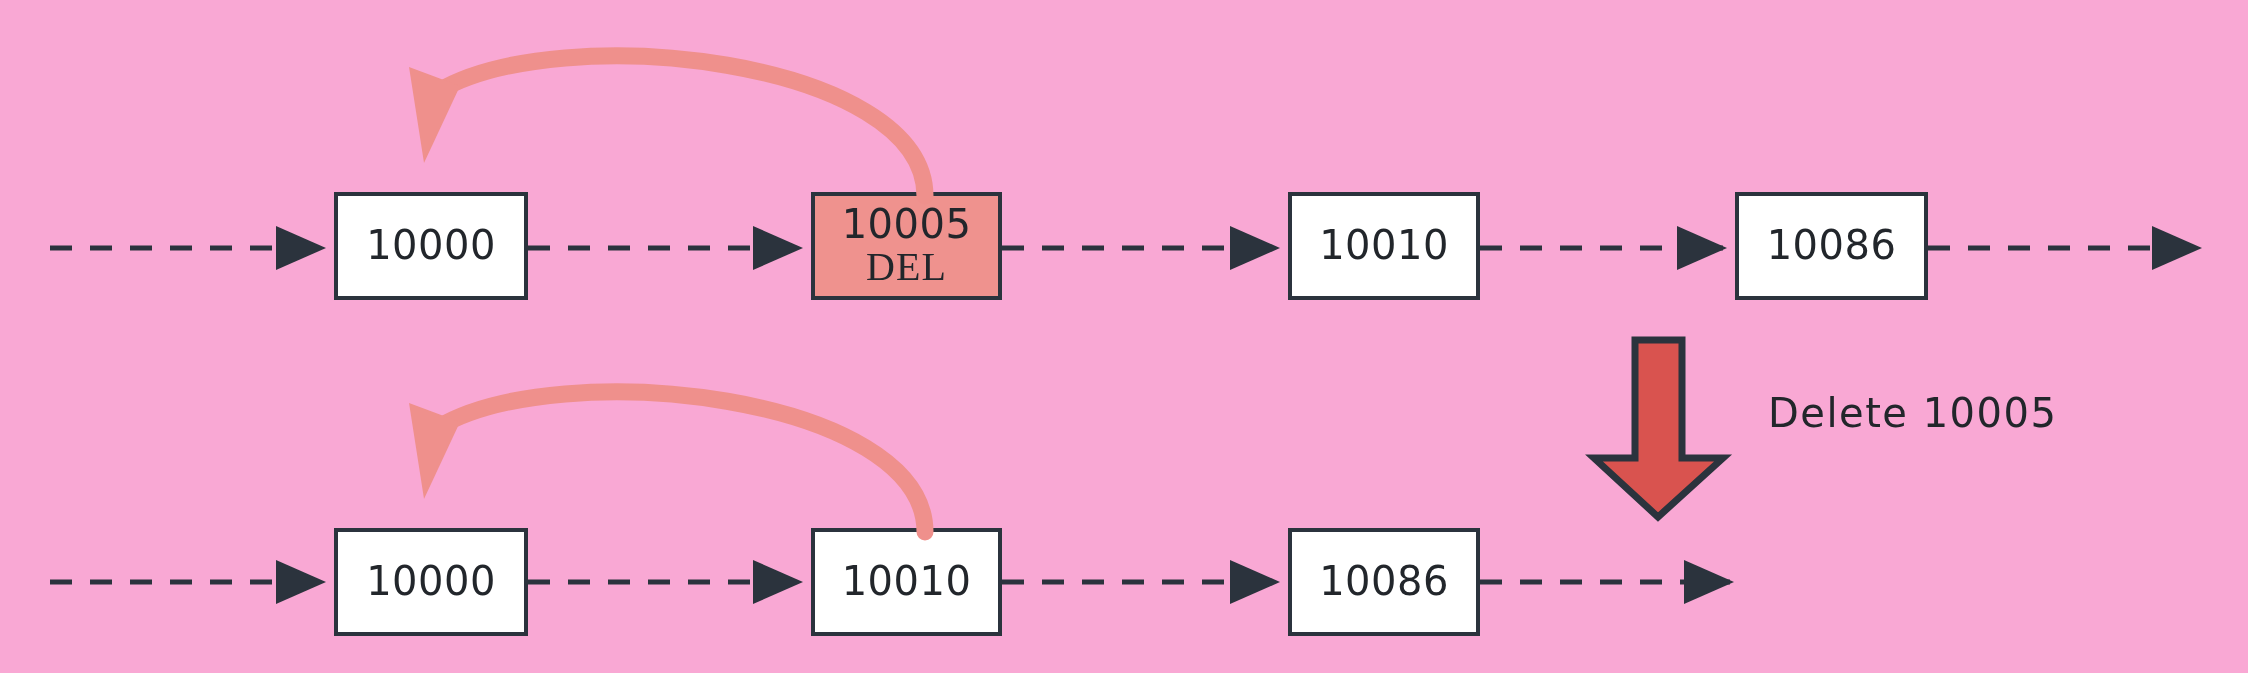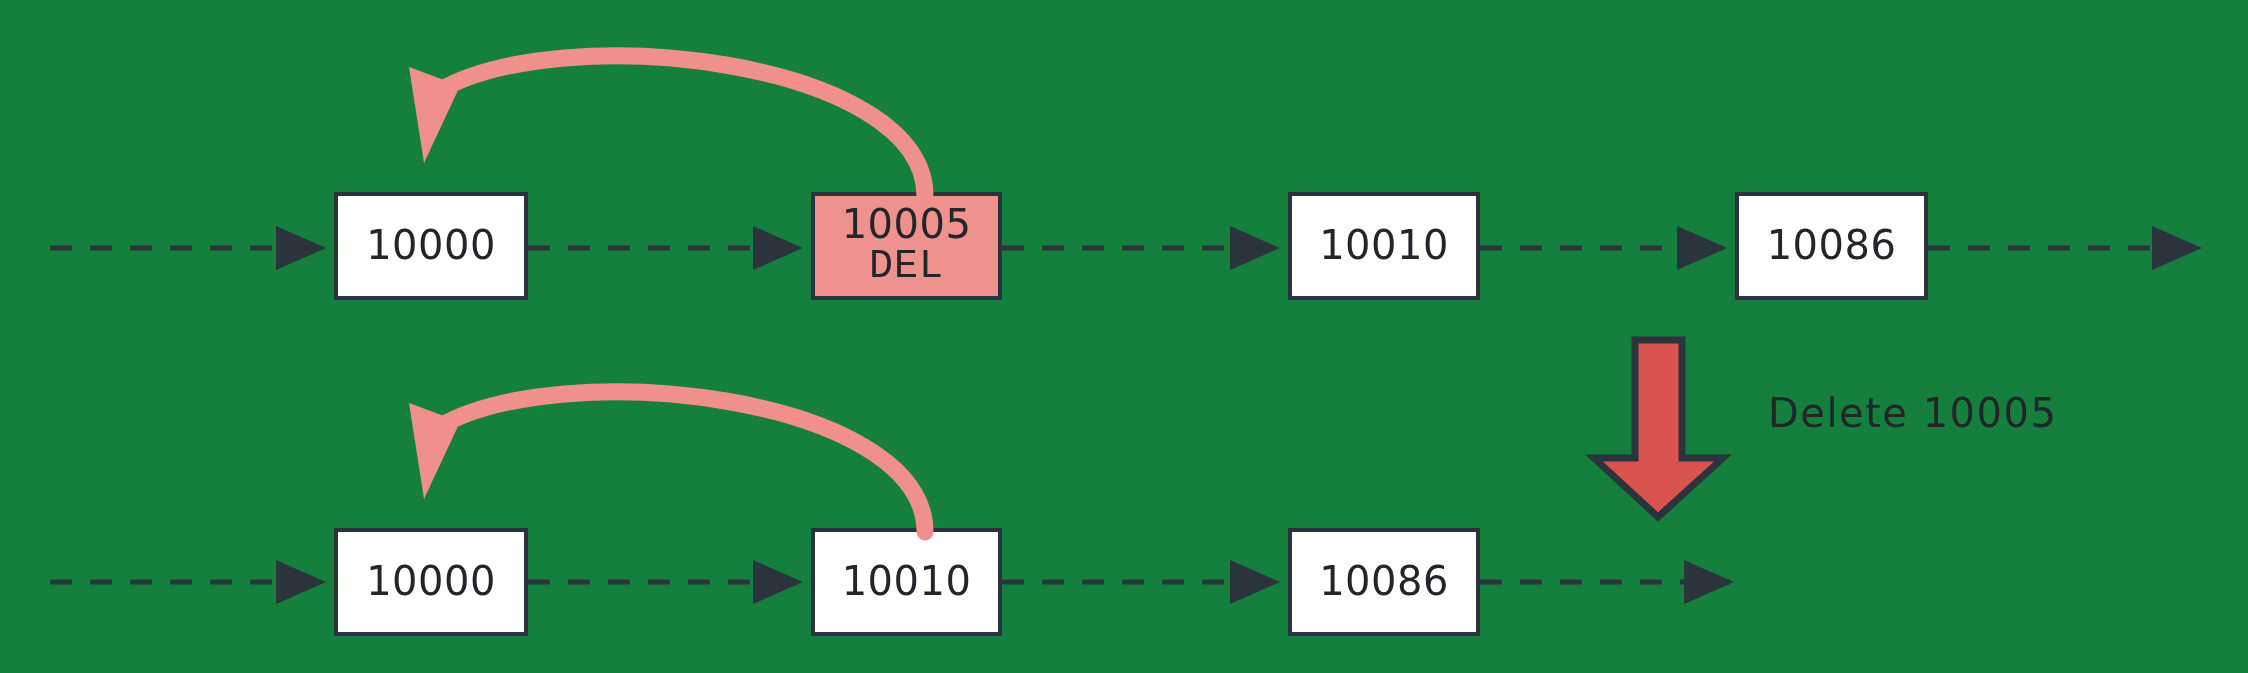--- a/index.html
+++ b/index.html
@@ -7,21 +7,21 @@
     padding: 0;
     background: #ffffff;
   }
   body {
     font-family: "DejaVu Sans", sans-serif;
   }
   #canvas {
     position: relative;
     width: 2248px;
     height: 673px;
-    background: #15803d;
+    background: #f9a8d4;
     overflow: hidden;
     text-align: right;
   }
   svg.layer {
     position: absolute;
     left: 0;
     top: 0;
     width: 2248px;
     height: 673px;
   }
@@ -40,21 +40,21 @@
     background: #ef928e;
   }
   .node-label {
     font-family: "DejaVu Sans", sans-serif;
     font-size: 40px;
     color: #22262b;
     letter-spacing: 0.5px;
     white-space: nowrap;
   }
   .node-sub {
-    font-family: Liberation Mono, monospace;
+    font-family: Liberation Serif, serif;
     font-size: 40px;
     color: #22262b;
     letter-spacing: 1px;
     white-space: nowrap;
   }
   .op-label {
     position: absolute;
     font-family: "DejaVu Sans", sans-serif;
     font-size: 40px;
     color: #22262b;

